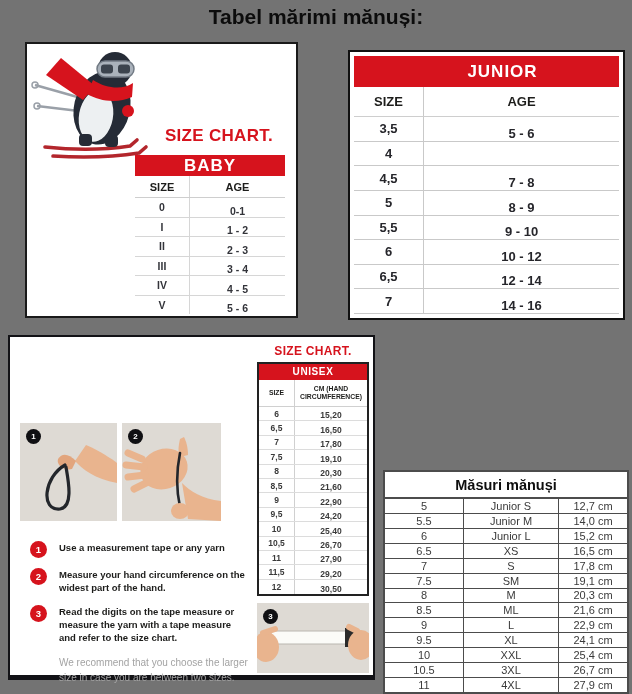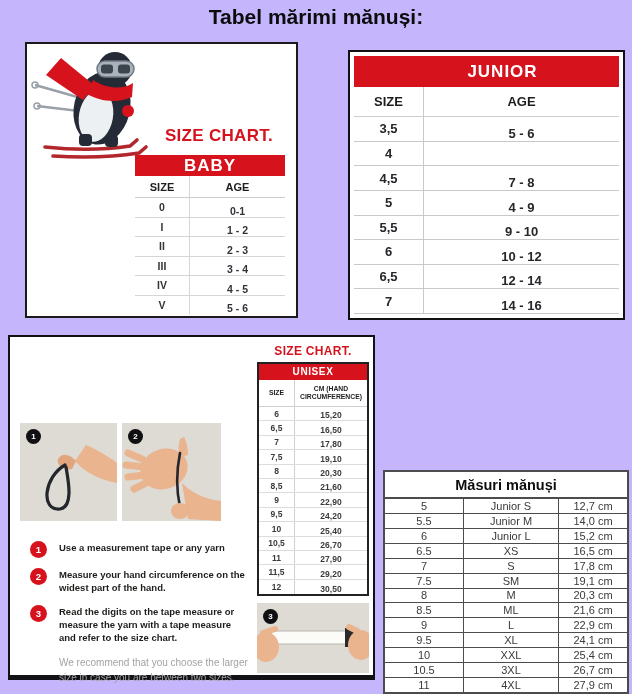--- a/index.html
+++ b/index.html
@@ -3,21 +3,21 @@
 <meta charset="utf-8">
 <style>
   * { box-sizing: border-box; margin: 0; padding: 0; }
   :root { --red: #d6131d; --ink: #1d1d1b; }
   html,body { background:#fff; }
   body {
     width: 632px; height: 694px;
     font-family: "Liberation Sans", sans-serif;
     position: relative; overflow: hidden;
   }
-  .canvas { position: relative; width: 632px; height: 694px; background:#c4b5fd; }
+  .canvas { position: relative; width: 632px; height: 694px; background:#737373; }
 
   
   .page-title {
     position:absolute; top:5px; left:0; width:100%;
     text-align:center; font-size:21px; font-weight:bold; color:#0c0c0c;
   }
 
   
   .red-bar { background:var(--red); color:#fff; font-weight:bold; text-align:center; letter-spacing:1px; }
   .sc-label { color:var(--red); font-weight:bold; text-align:center; letter-spacing:.3px; }
@@ -194,21 +194,21 @@
       </div>
         <div class="trow">
         <span class="jA">4</span>
       </div>
         <div class="trow">
         <span class="jA">4,5</span>
         <span class="jB">7 - 8</span>
       </div>
         <div class="trow">
         <span class="jA">5</span>
-        <span class="jB">4 - 9</span>
+        <span class="jB">8 - 9</span>
       </div>
         <div class="trow">
         <span class="jA">5,5</span>
         <span class="jB">9 - 10</span>
       </div>
         <div class="trow">
         <span class="jA">6</span>
         <span class="jB">10 - 12</span>
       </div>
         <div class="trow">

